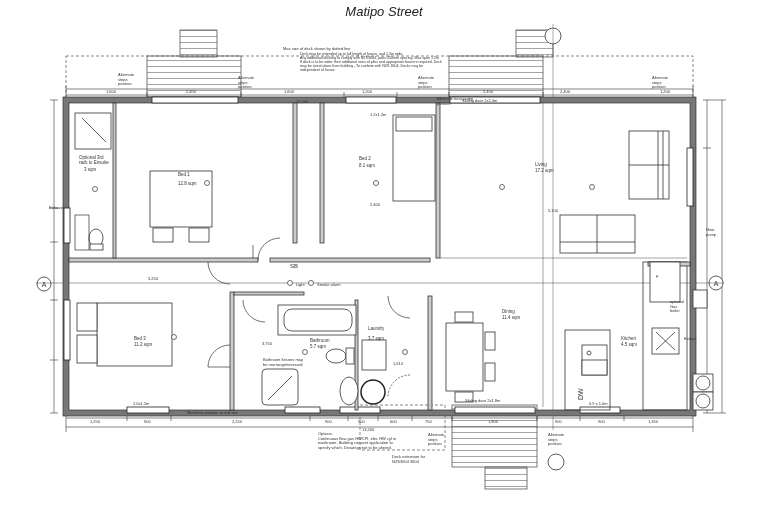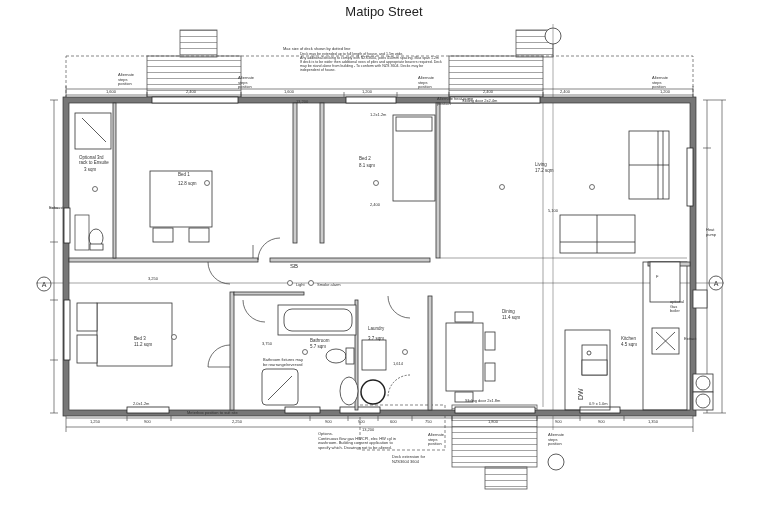--- a/index.html
+++ b/index.html
@@ -1,17 +1,17 @@
 <!DOCTYPE html>
 <html><head>
 <meta charset="utf-8">
 <style>
   html,body{margin:0;padding:0;background:#ffffff;}
   body{width:768px;height:512px;position:relative;overflow:hidden;font-family:"Liberation Sans",sans-serif;color:#222;}
-  .title{position:absolute;left:0;top:4px;width:768px;text-align:center;font-size:13px;color:#222;}
+  .title{position:absolute;left:0;top:4px;width:768px;text-align:center;font-size:13px;color:#222;font-style:italic;}
   svg{position:absolute;left:0;top:0;}
   .t{font-family:"Liberation Sans",sans-serif;fill:#333;}
   .abs{position:absolute;font-size:4px;line-height:4.6px;color:#333;white-space:pre-line;}
 </style>
 </head>
 <body>
 
 <div class="title">Matipo Street</div>
 
 <svg width="768" height="512" viewBox="0 0 768 512">

